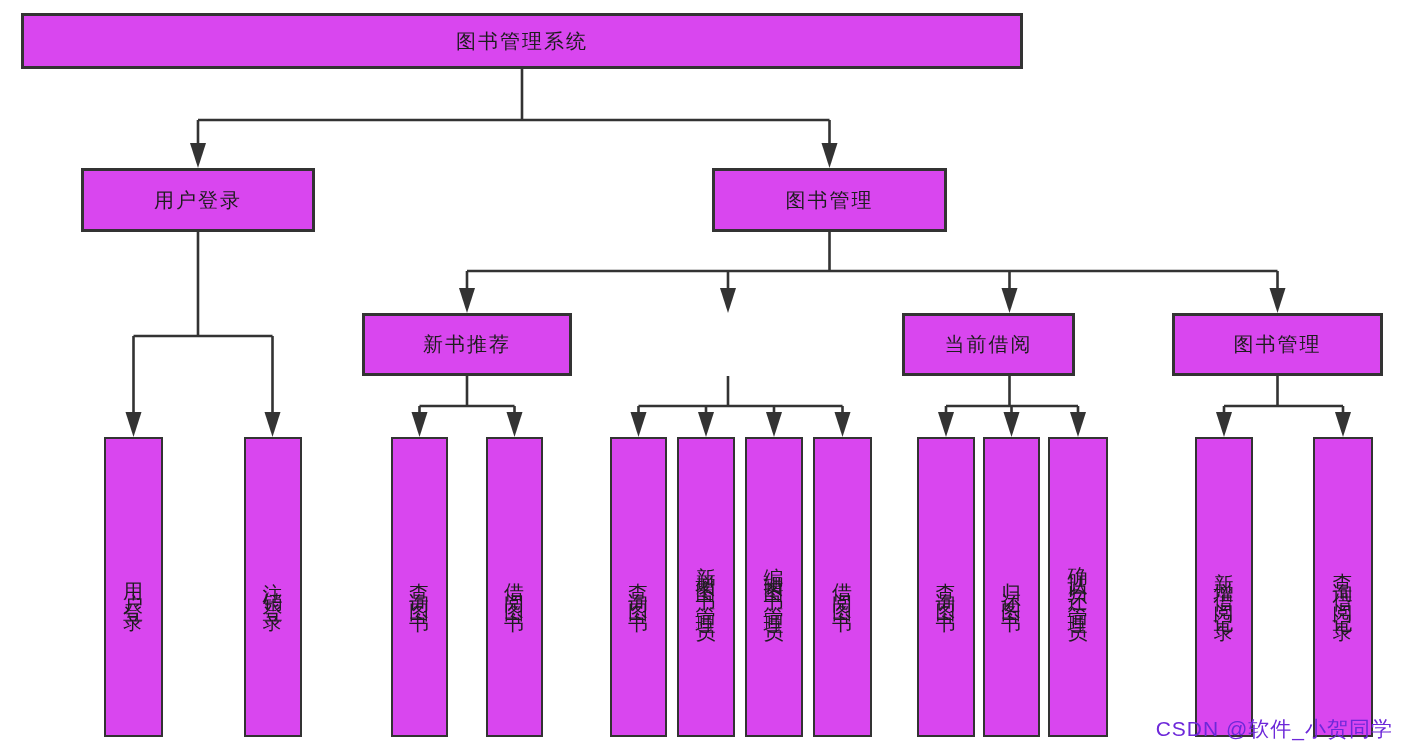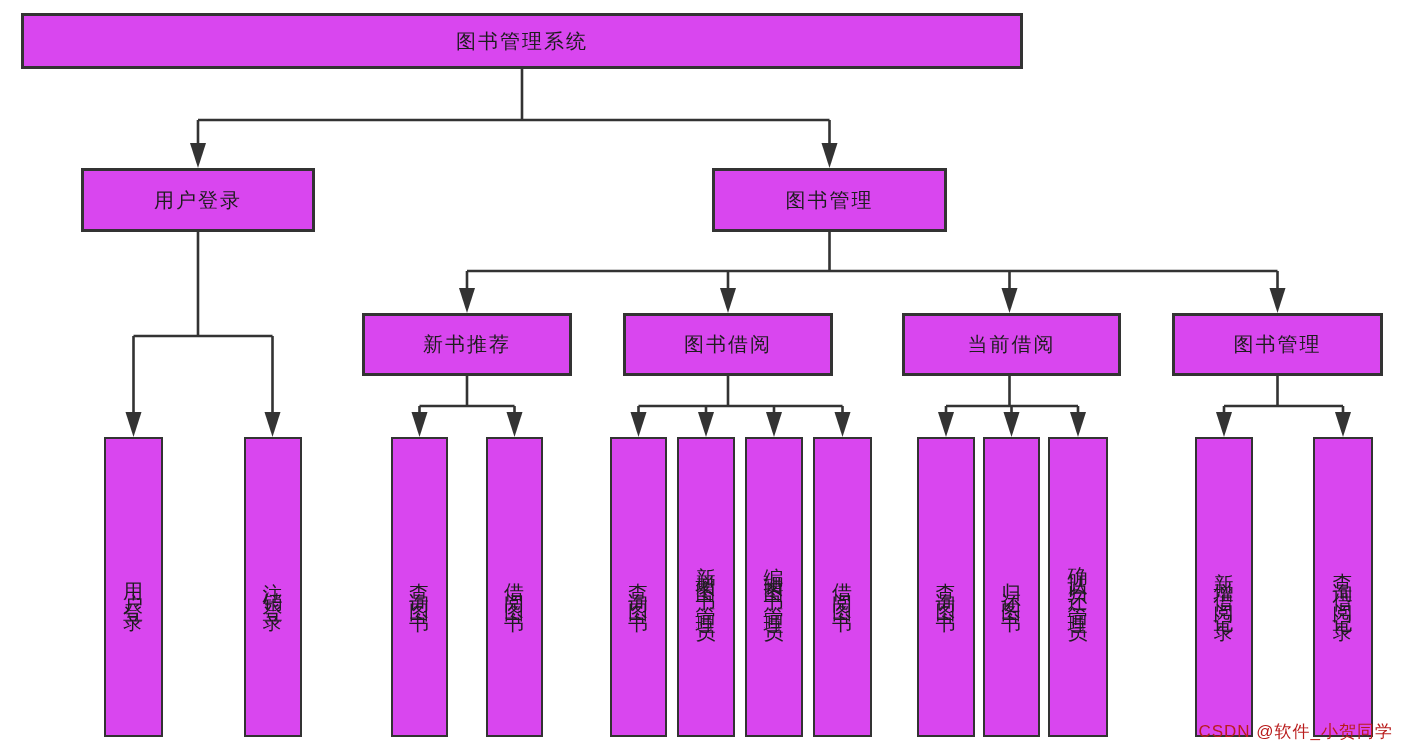--- a/index.html
+++ b/index.html
@@ -6,21 +6,21 @@
   #stage{position:relative;width:1405px;height:747px;background:#ffffff;overflow:hidden;
          font-family:"Liberation Sans","DejaVu Sans",sans-serif;}
   #wires{position:absolute;left:0;top:0;width:1405px;height:747px;}
   .box{position:absolute;box-sizing:border-box;background:#d946ef;border:3px solid #333333;
        display:flex;align-items:center;justify-content:center;
        font-size:20px;color:#1d1d1d;letter-spacing:2px;}
   .leaf{border-width:2.5px;letter-spacing:0;}
   .vtext{writing-mode:vertical-rl;text-orientation:mixed;letter-spacing:10px;
          font-size:20px;line-height:1;}
   .vtext.tight{letter-spacing:8px;}
-  #watermark{position:absolute;right:12px;bottom:4px;color:#b91c1c;font-size:17px;
+  #watermark{position:absolute;right:12px;bottom:4px;color:#6d28d9;font-size:21px;
              letter-spacing:1px;white-space:nowrap;z-index:5;}
 </style>
 </head>
 <body>
 
 <div id="stage">
 
   <svg id="wires" viewBox="0 0 1405 747" xmlns="http://www.w3.org/2000/svg">
     <g stroke="#333333" stroke-width="2.6" fill="none">
 
@@ -66,22 +66,21 @@
       <polygon points="1335,412 1351,412 1343,437"></polygon>
     </g>
   </svg>
 
   <div class="box" style="left:21px;top:13px;width:1002px;height:56px;">图书管理系统</div>
 
   <div class="box" style="left:81px;top:168px;width:234px;height:64px;">用户登录</div>
   <div class="box" style="left:362px;top:313px;width:210px;height:63px;">新书推荐</div>
 
   <div class="box" style="left:712px;top:168px;width:235px;height:64px;">图书管理</div>
-  <div class="box" style="left:623px;top:313px;width:210px;height:63px;">图书借阅</div>
-  <div class="box" style="left:902px;top:313px;width:219px;height:63px;">当前借阅</div>
+  <div class="box" style="left:902px;top:313px;width:173px;height:63px;">当前借阅</div>
   <div class="box" style="left:1172px;top:313px;width:211px;height:63px;">图书管理</div>
 
   <div class="box leaf" style="left:104px;top:437px;width:59px;height:300px;">
     <span class="vtext">用户登录</span>
     </div>
   <div class="box leaf" style="left:244px;top:437px;width:58px;height:300px;">
     <span class="vtext">注销登录</span>
     </div>
 
   <div class="box leaf" style="left:391px;top:437px;width:57px;height:300px;">

